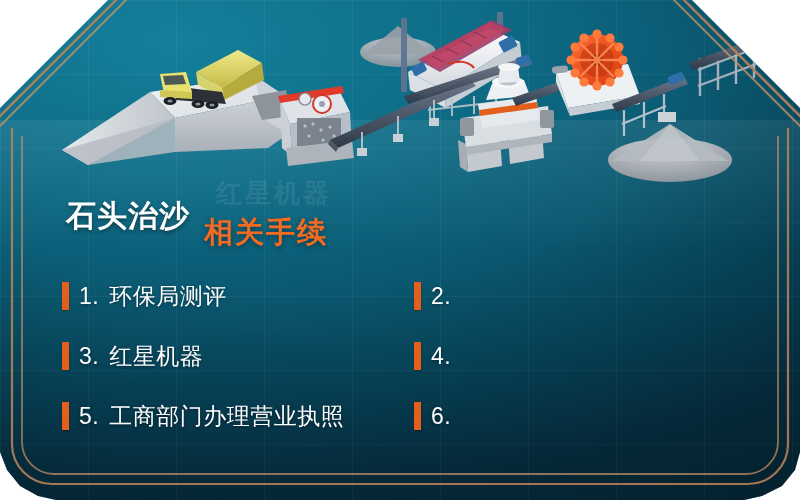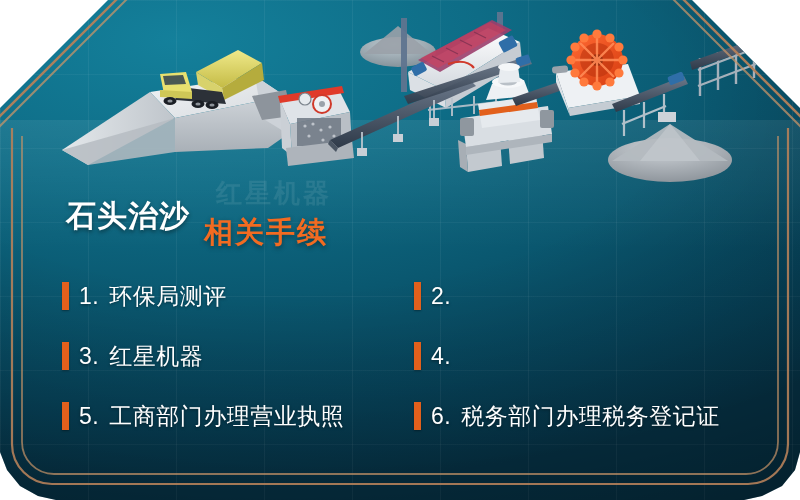--- a/index.html
+++ b/index.html
@@ -398,18 +398,17 @@
 
     <div class="item">
       <span class="bullet"></span>
       <span class="item-text">5.</span>
       <span class="item-text">工商部门办理营业执照</span>
     </div>
 
     <div class="item">
       <span class="bullet"></span>
       <span class="item-text">6.</span>
-      <span class="item-text">税务部门办理税务登记证</span>
     </div>
 
   </div>
 
 </div>
 
 </body></html>

